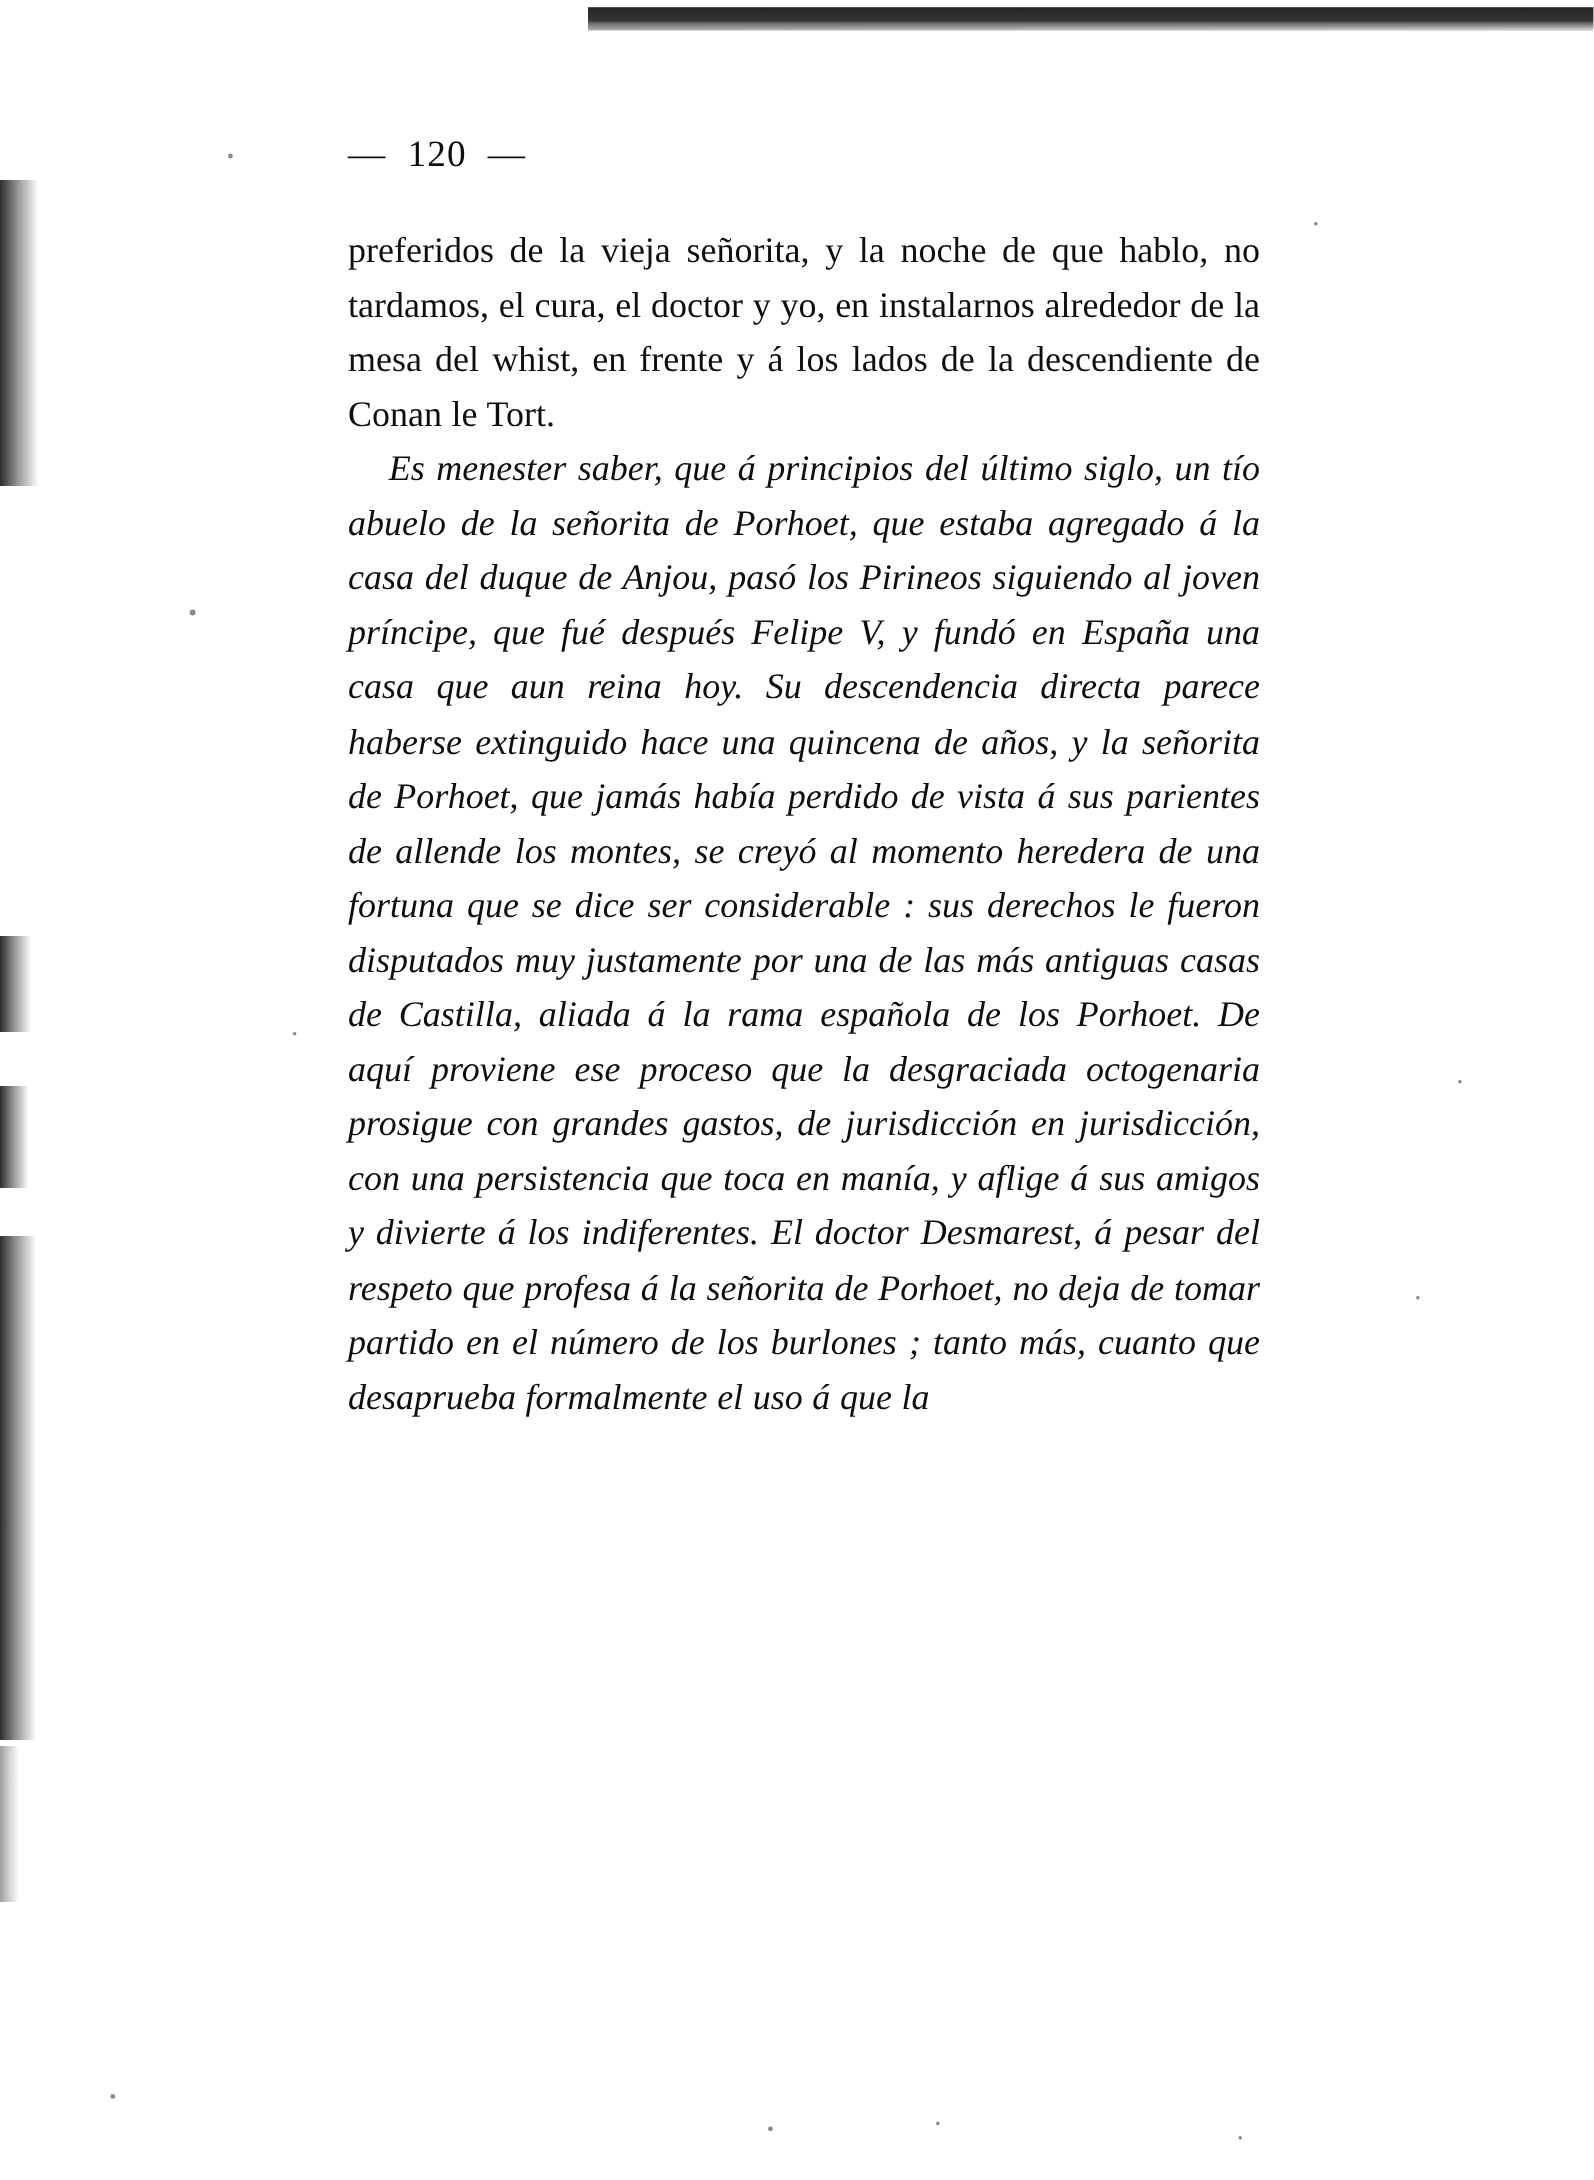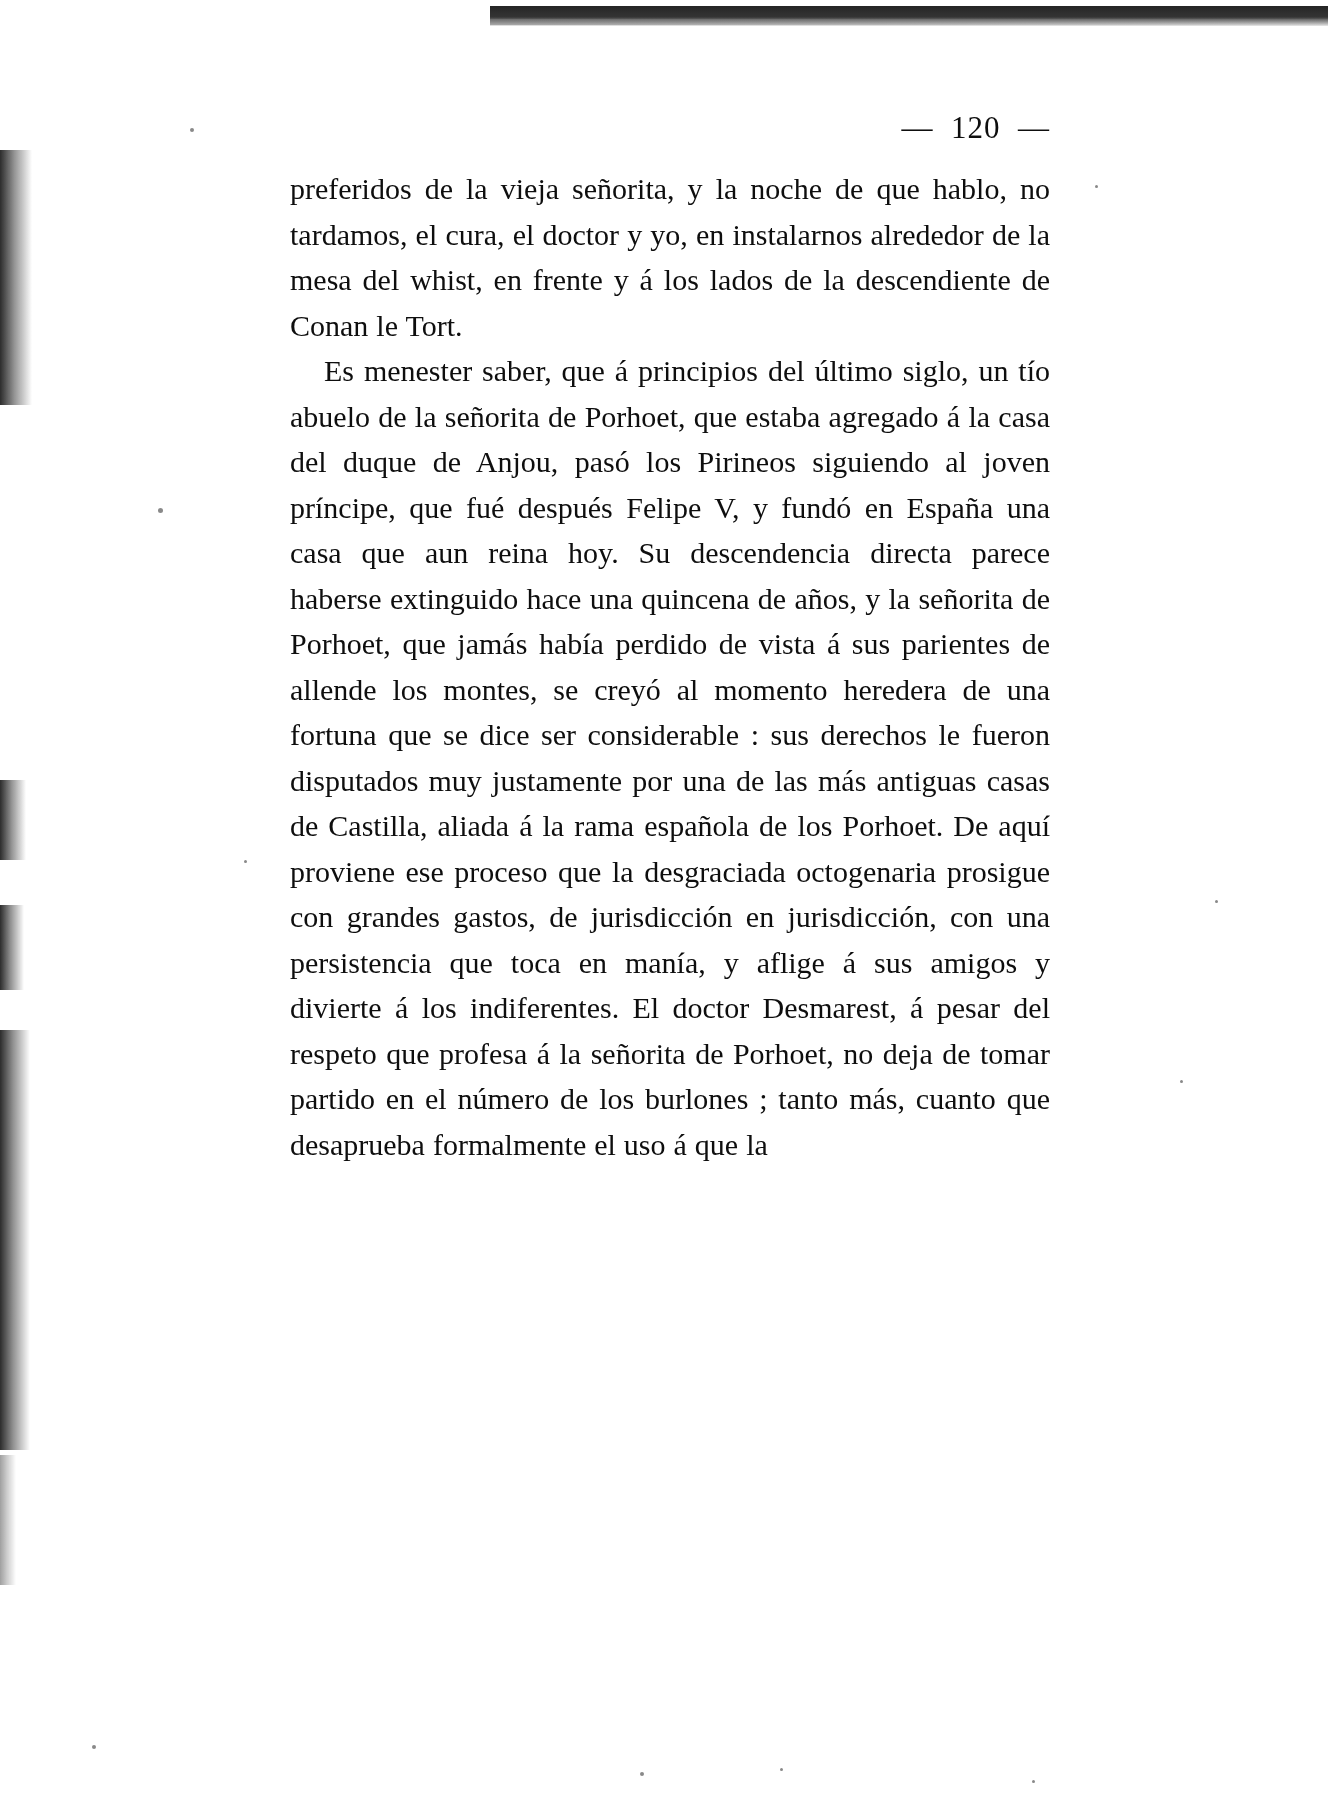--- a/index.html
+++ b/index.html
@@ -51,36 +51,37 @@
   }
 
   
   .page {
     position: absolute;
     left: 290px;
     top: 110px;
     width: 760px;
   }
   .folio {
-    text-align: right;
+    text-align: left;
     font-size: 31px;
     letter-spacing: 1px;
-    margin-bottom: 20px;
+    margin-bottom: 40px;
     white-space: pre;
   }
   .body-text p {
     margin: 0;
     font-size: 30px;
     line-height: 45.5px;
     text-align: justify;
     text-justify: inter-word;
     word-spacing: 0.5px;
   }
   .body-text p.indent {
     text-indent: 34px;
+    font-style: italic;
   }
 </style>
 </head>
 <body>
 
 <div class="scan-bar-top"></div>
 <div class="edge-smudge s1"></div>
 <div class="edge-smudge s2"></div>
 <div class="edge-smudge s3"></div>
 <div class="edge-smudge s4"></div>

